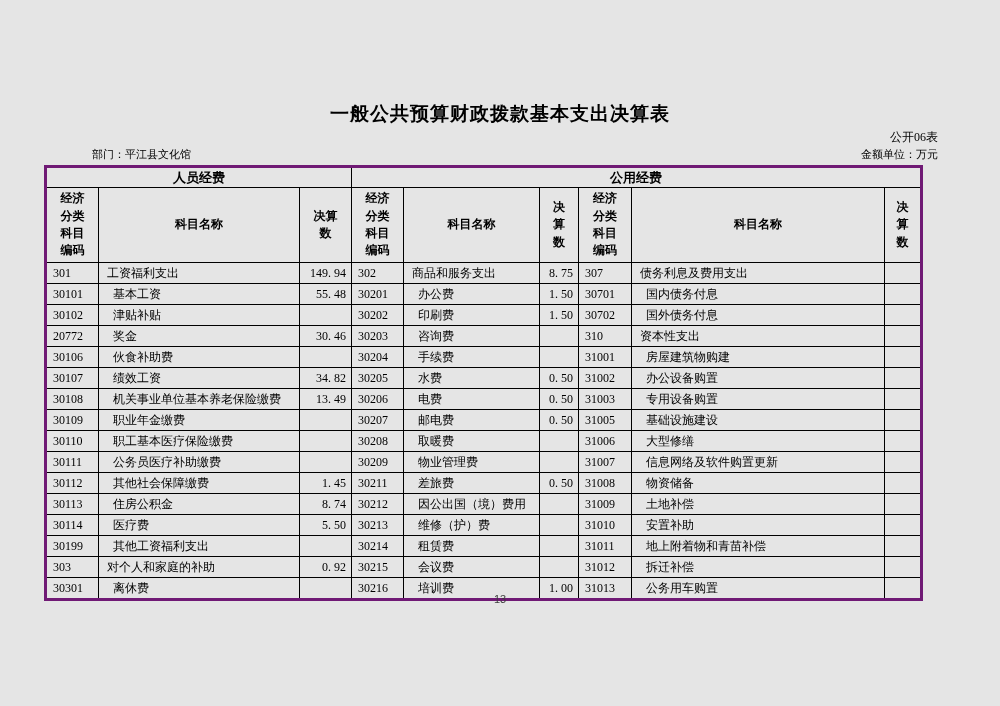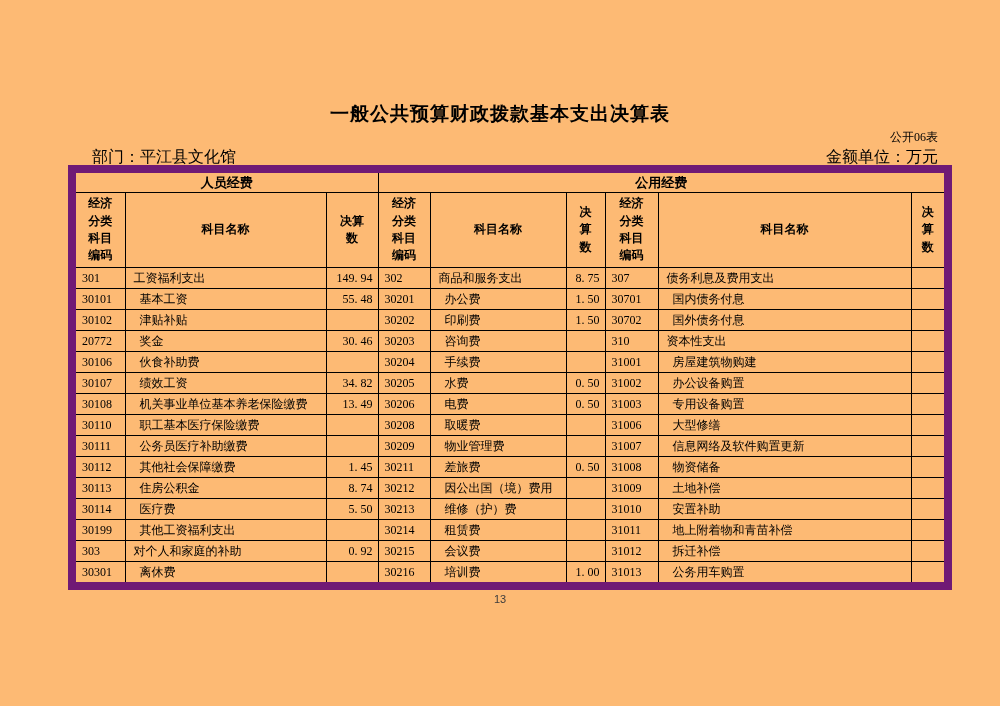--- a/index.html
+++ b/index.html
@@ -1,45 +1,45 @@
 <!DOCTYPE html>
 <html><head>
 <meta charset="utf-8">
 <style>
   html,body { margin:0; padding:0; background:#ffffff; }
   .page {
     position:relative;
     width:1000px; height:706px;
-    background:#fdba74;
+    background:#e5e5e5;
     color:#000;
     font-family:"Liberation Serif","DejaVu Serif",serif;
     overflow:hidden;
   }
   .title {
     position:absolute; top:101px; left:0; width:100%;
     text-align:center;
     font-family:"Liberation Sans","DejaVu Sans",sans-serif;
     font-weight:bold; font-size:19px; letter-spacing:1px;
   }
   .form-code {
     position:absolute; top:129px; right:62px;
     font-size:12px;
   }
   .meta-row {
     position:absolute; top:147px; left:62px; right:62px;
     display:flex; justify-content:space-between;
-    font-size:16px;
+    font-size:11px;
   }
   .meta-row .dept { padding-left:30px; }
   table.budget {
-    position:absolute; top:165px; left:68px;
+    position:absolute; top:165px; left:44px;
     width:877px;
     border-collapse:collapse;
     table-layout:fixed;
-    border:8px solid #701a75;
+    border:3px solid #701a75;
   }
   table.budget th, table.budget td {
     border:1px solid #000;
     padding:0;
     overflow:hidden;
   }
   tr.group-row th {
     height:19px;
     font-family:"Liberation Sans","DejaVu Sans",sans-serif;
     font-weight:bold; font-size:13px;
@@ -185,20 +185,31 @@
           <td class="name indent">机关事业单位基本养老保险缴费</td>
           <td class="val">13. 49</td>
           <td class="code">30206</td>
           <td class="name indent">电费</td>
           <td class="val">0. 50</td>
           <td class="code">31003</td>
           <td class="name indent">专用设备购置</td>
           <td class="val"></td>
         </tr>
         <tr>
+          <td class="code">30109</td>
+          <td class="name indent">职业年金缴费</td>
+          <td class="val"></td>
+          <td class="code">30207</td>
+          <td class="name indent">邮电费</td>
+          <td class="val">0. 50</td>
+          <td class="code">31005</td>
+          <td class="name indent">基础设施建设</td>
+          <td class="val"></td>
+        </tr>
+        <tr>
           <td class="code">30110</td>
           <td class="name indent">职工基本医疗保险缴费</td>
           <td class="val"></td>
           <td class="code">30208</td>
           <td class="name indent">取暖费</td>
           <td class="val"></td>
           <td class="code">31006</td>
           <td class="name indent">大型修缮</td>
           <td class="val"></td>
         </tr>

